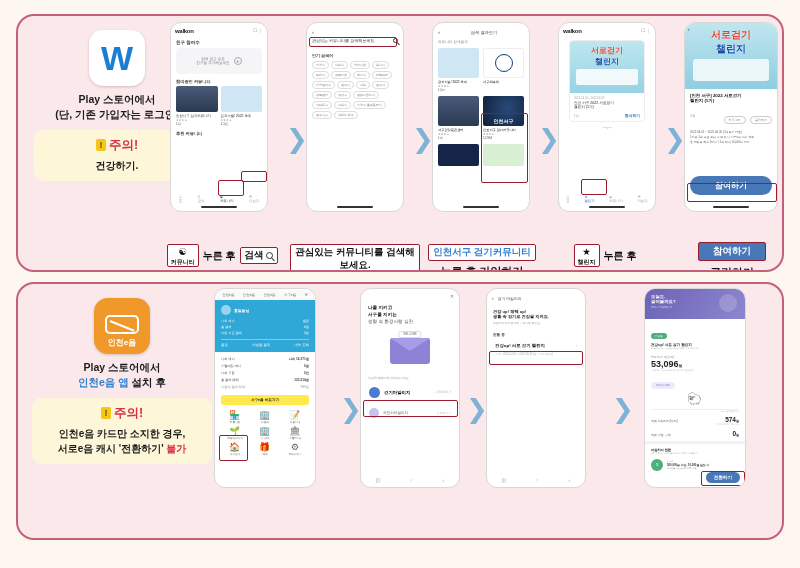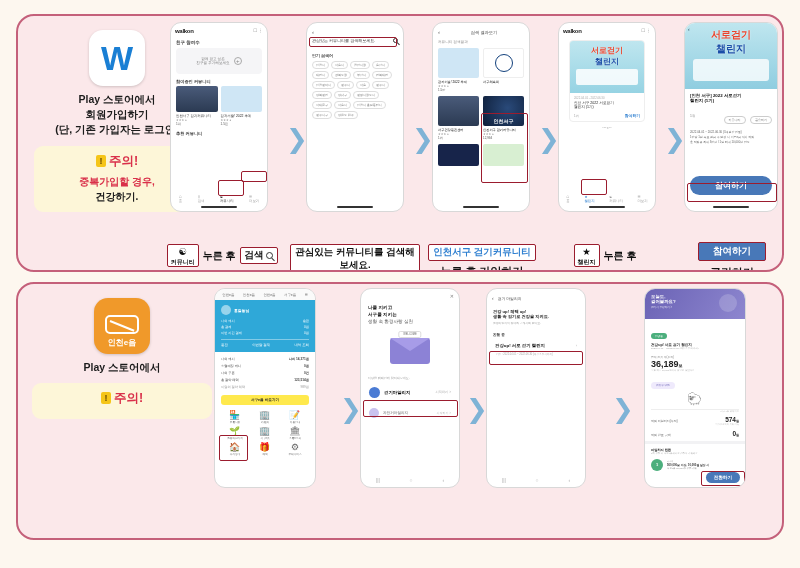--- a/index.html
+++ b/index.html
@@ -103,29 +103,27 @@
 <div class="page">
 
   <div class="row">
 
     <div class="intro">
       <div class="app-icon walkon">
         <span class="glyph">W</span>
       </div>
       <div class="intro-lines">
         <div>Play 스토어에서</div>
-        <div>회원가입하기</div>
         <div>(단, 기존 가입자는 로그인)</div>
       </div>
       <div class="warn">
         <div class="warn-title">
           <span class="bang">!</span><span>주의!</span>
         </div>
         <div class="warn-body">
-          <div class="red">중복가입할 경우,</div>
           <div>건강하기.</div>
         </div>
       </div>
     </div>
 
     <div class="arrow" style="left:190px; top:110px;">❯</div>
 
     <div class="panel" style="left:152px; top:6px;">
       <div class="phone" style="width:98px; height:190px;">
         <div class="hdr" style="padding-top:5px;">
@@ -350,24 +348,29 @@
 
   <div class="row">
 
     <div class="intro" style="width:200px; left:4px;">
       <div class="app-icon incheon">
         <div class="card"></div>
         <div class="sub">인천e음</div>
       </div>
       <div class="intro-lines">
         <div>Play 스토어에서</div>
+        <div><span class="hl">인천e음 앱</span><span> 설치 후</span></div>
       </div>
       <div class="warn" style="margin:8px 10px 0;">
         <div class="warn-title">
           <span class="bang">!</span><span>주의!</span>
+        </div>
+        <div class="warn-body">
+          <div>인천e음 카드만 소지한 경우,</div>
+          <div><span>서로e음 캐시 '전환하기' </span><span class="red">불가</span></div>
         </div>
       </div>
     </div>
 
     <div class="arrow" style="left:196px; top:112px;">❯</div>
 
     <div class="panel" style="left:196px; top:4px;">
       <div class="phone" style="width:102px; height:200px;">
         <div style="display:flex;justify-content:space-around;font-size:3.4px;color:#666;padding:4px 3px 3px;background:#fafafa;">
           <span>인천e음</span>
@@ -511,21 +514,21 @@
           <div style="font-size:2.6px;opacity:.8;margin-top:1px;">걸어서 건강하기 &gt;</div>
           <div style="position:absolute;right:8px;top:5px;width:18px;height:18px;border-radius:50%;background:rgba(255,255,255,.18);"></div>
         </div>
         <div style="padding:4px 6px 0;">
           <span style="display:inline-block;background:#4caf7d;color:#fff;font-size:2.6px;border-radius:5px;padding:1px 4px;">진행중</span>
           <div style="font-size:3.6px;font-weight:bold;color:#222;margin-top:2px;">건강up! 서로 걷기 챌린지</div>
           <div style="font-size:2.5px;color:#aaa;">2022.04.01 ~ 2022.06.30 (예산소진시까지)</div>
         </div>
         <div style="padding:5px 6px 0;">
           <div style="font-size:2.8px;color:#888;">현재 걸음 수(누적)</div>
-          <div style="font-size:9px;font-weight:bold;color:#222;"><span>36,189</span><span style="font-size:4px;">보</span></div>
+          <div style="font-size:9px;font-weight:bold;color:#222;"><span>53,096</span><span style="font-size:4px;">보</span></div>
           <div style="font-size:2.4px;color:#aaa;">오늘 목표 10,000보까지 앞으로 남았어요</div>
           <div style="display:inline-block;margin-top:3px;background:#efeafc;color:#6b63b5;font-size:2.6px;border-radius:6px;padding:1.5px 5px;">걸음수 변환</div>
           <div style="font-size:12px;text-align:center;margin-top:2px;">🐑</div>
           <div style="border-top:.5px solid #eee;margin-top:3px;text-align:right;font-size:2.3px;color:#bbb;">최근 7일 업데이트</div>
         </div>
         <div style="padding:3px 6px 0;">
           <div style="display:flex;justify-content:space-between;align-items:flex-end;">
             <span style="font-size:3px;color:#666;">적립 마일리지(누적)</span>
             <span style="font-size:6.5px;font-weight:bold;color:#222;"><span>574</span><span style="font-size:3px;">원</span></span>
           </div>

